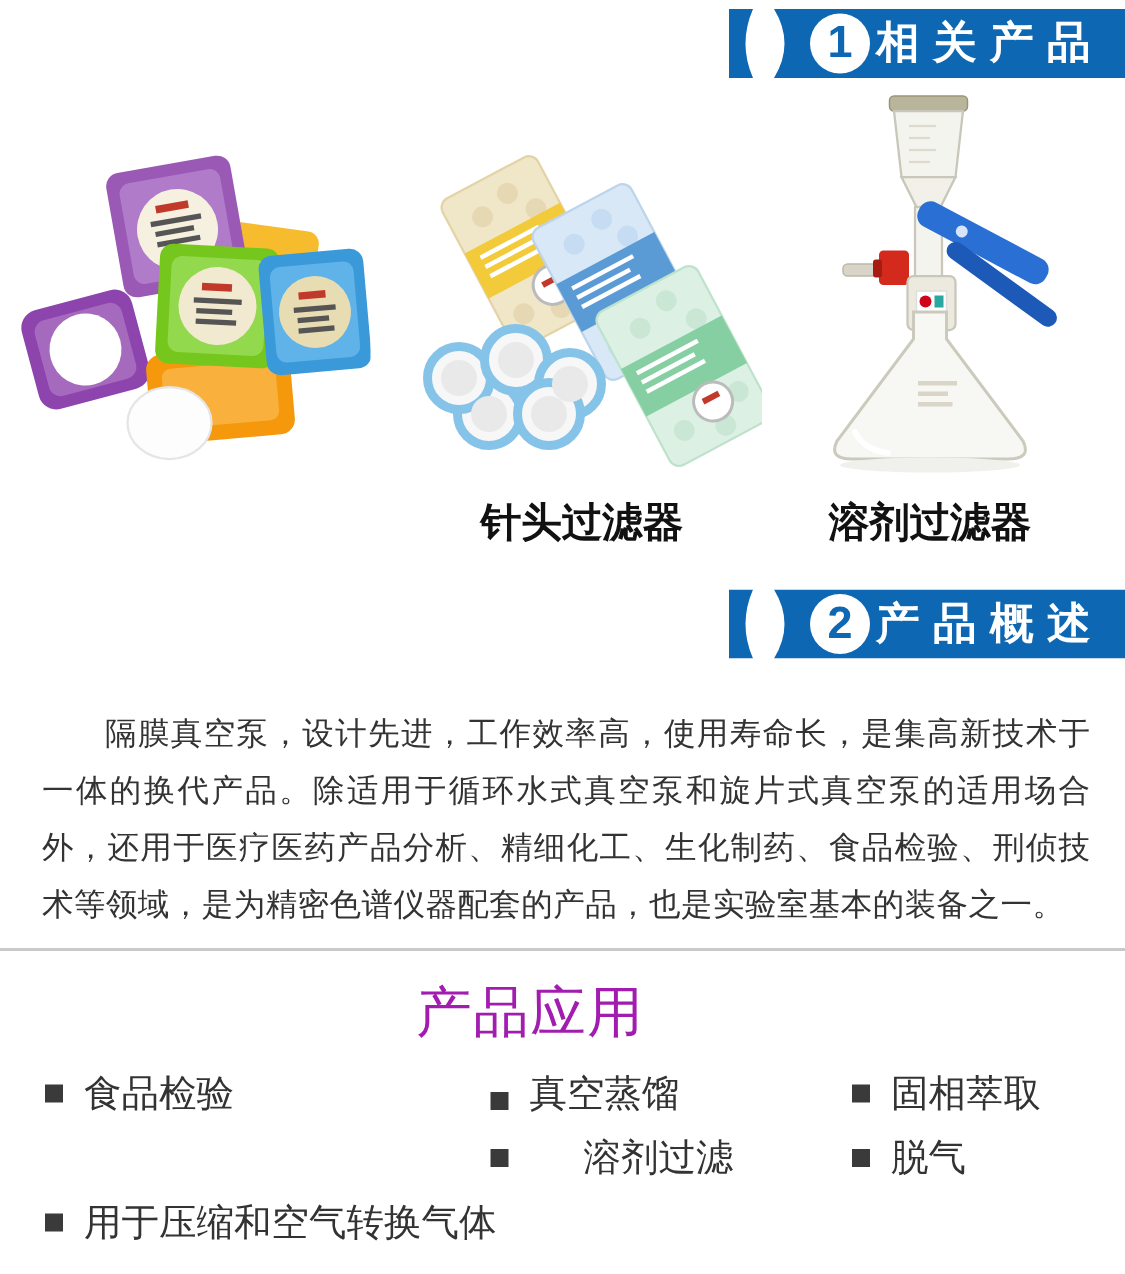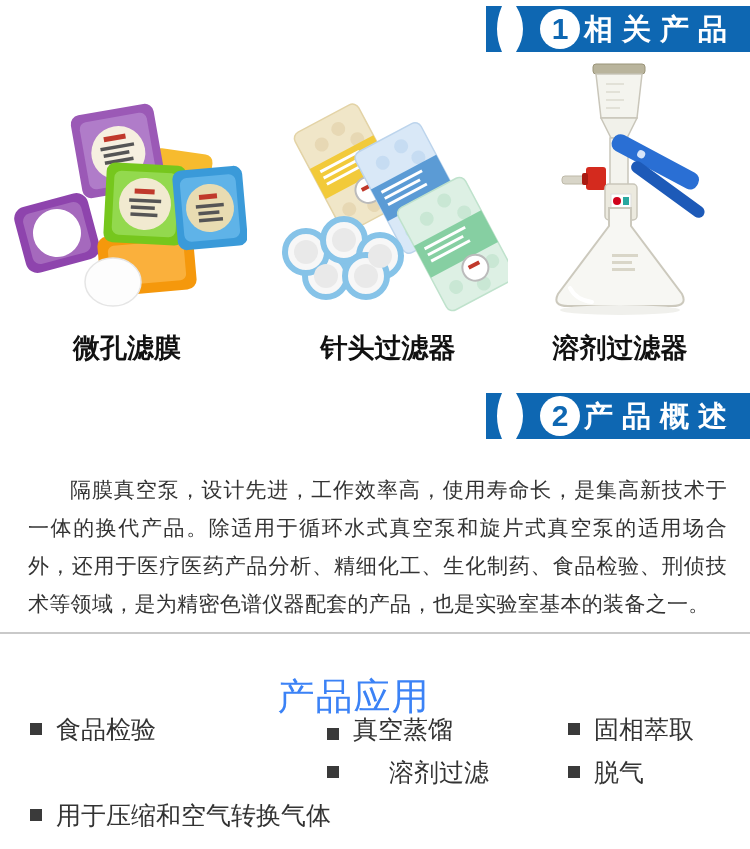--- a/index.html
+++ b/index.html
@@ -32,22 +32,22 @@
   #cap-solvent  { left:500px; }
 
   
   #overview-text { position:absolute; left:28px; top:471px; width:699px;
       font-size:21px; line-height:38px; letter-spacing:0.3px;
       color:#333333; text-indent:2em; text-align:justify; }
 
   
   #apps-divider { position:absolute; left:0; top:632px; width:750px; height:2px;
       background:#c9c9c9; border:none; }
-  #apps-heading { position:absolute; left:0; top:672px; width:707px; text-align:center;
-      font-size:37px; font-weight:400; color:#3b82f6; letter-spacing:1px; }
+  #apps-heading { position:absolute; left:0; top:650px; width:707px; text-align:center;
+      font-size:37px; font-weight:400; color:#a21caf; letter-spacing:1px; }
 
   .app-item { position:absolute; display:flex; align-items:flex-start; white-space:nowrap; }
   .app-item .bullet { width:12px; height:12px; background:#3a3a3a; margin-top:9px;
       margin-right:14px; flex:0 0 auto; }
   .app-item .app-label { font-size:25px; line-height:30px; color:#333333; }
   .r1c1 { left:30px;  top:714px; }
   .r1c2 { left:327px; top:714px;align-items:center; }
   .r1c3 { left:568px; top:714px; }
   .r2c1 { left:30px;  top:757px; }
   .r2c2 { left:327px; top:757px;gap:36px; }
@@ -225,21 +225,20 @@
       <path d="M70 232 Q76 244 92 246" fill="none" stroke="#ffffff" stroke-width="4" stroke-linecap="round"></path>
       <g fill="#d9d6c8">
         <rect x="112" y="198" width="26" height="3"></rect>
         <rect x="112" y="205" width="20" height="3"></rect>
         <rect x="112" y="212" width="23" height="3"></rect>
       </g>
       <ellipse cx="120" cy="254" rx="60" ry="5" fill="#f0f0ec"></ellipse>
     </svg>
   </div>
 
-  <div class="product-caption" id="cap-membrane">微孔滤膜</div>
   <div class="product-caption" id="cap-syringe">针头过滤器</div>
   <div class="product-caption" id="cap-solvent">溶剂过滤器</div>
 
   <div class="banner" id="banner-overview">
     <svg class="ribbon" viewBox="0 0 264 46" preserveAspectRatio="none">
       <path d="M0 0 H16 Q6 23 16 46 H0 Z" fill="currentColor"></path>
       <path d="M30 0 H264 V46 H30 Q44 23 30 0 Z" fill="currentColor"></path>
     </svg>
     <div class="num-circle">
       <span>2</span>

